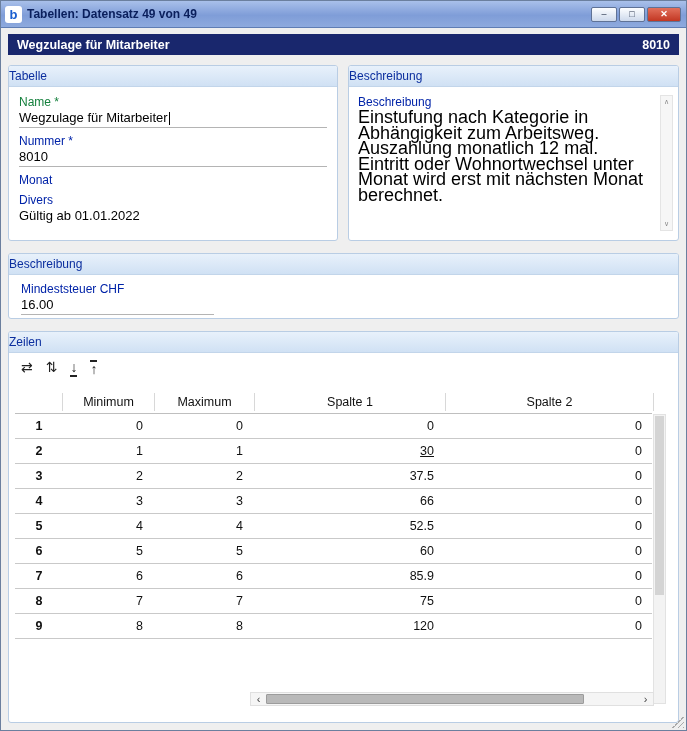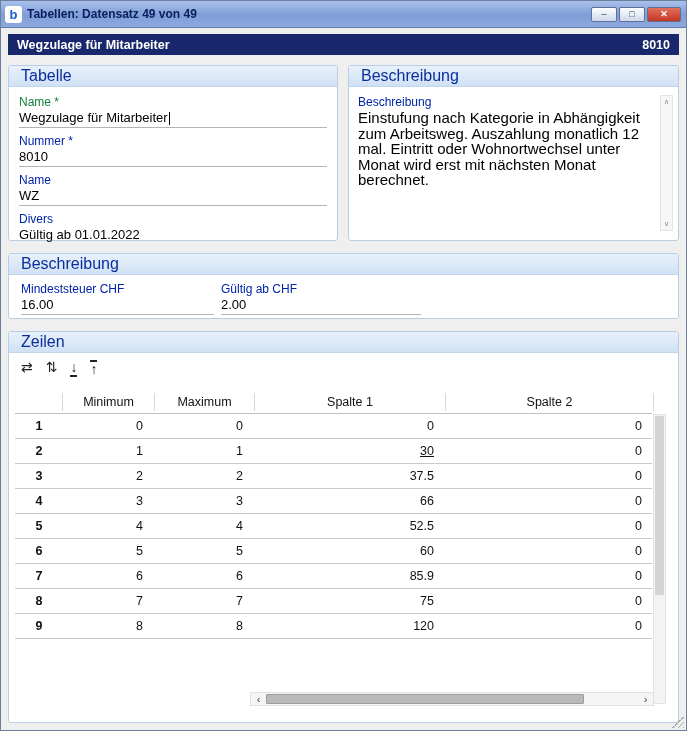--- a/index.html
+++ b/index.html
@@ -43,24 +43,24 @@
     display:flex; align-items:center; justify-content:space-between;
     padding:0 9px;
   }
 
   
   .group {
     position:absolute; background:#ffffff;
     border:1px solid #b9cde4; border-radius:3px;
   }
   .group-header {
-    height:21px; display:flex; align-items:center; padding-left:12px;
+    height:21px; display:flex; align-items:center; padding-left:0;
     background:linear-gradient(180deg,#e8f1fb,#d0e1f4);
     border-bottom:1px solid #c2d5ea; border-radius:2px 2px 0 0;
-    color:#0b2e9e; font-size:16px;
+    color:#0b2e9e; font-size:12px;
   }
 
   .g-tabelle   { left:7px;  top:64px;  width:330px; height:176px; }
   .g-besch     { left:347px; top:64px; width:331px; height:176px; }
   .g-besch2    { left:7px;  top:252px; width:671px; height:66px;  }
   .g-zeilen    { left:7px;  top:330px; width:671px; height:392px; }
 
   
   .fields { padding:8px 10px 0 10px; }
   .field { margin-bottom:6px; }
@@ -74,21 +74,21 @@
   .caret { display:inline-block; border-left:1px solid #000; height:13px;
            margin-left:1px; vertical-align:text-bottom; }
 
   .g-besch2 .field { position:absolute; top:28px; }
   .f-mindest { left:12px; }  .f-mindest .field-value { width:193px; }
   .f-gueltig { left:212px; } .f-gueltig .field-value { width:200px; }
 
   
   .besch-content { padding:8px 26px 8px 9px; }
   .besch-label { font-size:12px; color:#0023a8; margin-bottom:1px; }
-  .besch-text { font-size:15px; color:#000; line-height:15.5px; width:292px; }
+  .besch-text { font-size:18px; color:#000; line-height:15.5px; width:292px; }
   .besch-scroll {
     position:absolute; right:5px; top:29px; bottom:9px; width:13px;
     background:#f6f6f6; border:1px solid #e4e4e4;
     display:flex; flex-direction:column; justify-content:space-between;
     align-items:center; font-size:7px; color:#8a8a8a; padding:2px 0;
   }
 
   
   .z-toolbar { position:absolute; left:12px; top:28px; display:flex; gap:13px;
                font-size:14px; color:#222; }
@@ -157,22 +157,21 @@
     <div class="fields">
       <div class="field">
         <div class="field-label dim">Name *</div>
         <div class="field-value"><span>Wegzulage für Mitarbeiter</span><span class="caret"></span></div>
       </div>
       <div class="field">
         <div class="field-label">Nummer *</div>
         <div class="field-value">8010</div>
       </div>
       <div class="field">
-        <div class="field-label">Name</div>
-        <div class="field-value">WZ</div>
+        <div class="field-label">Monat</div>
       </div>
       <div class="field">
         <div class="field-label">Divers</div>
         <div class="field-value nounderline">Gültig ab 01.01.2022</div>
       </div>
     </div>
   </div>
 
   <div class="group g-besch">
     <div class="group-header">Beschreibung</div>
@@ -184,24 +183,20 @@
       <span>∧</span>
       <span>∨</span>
     </div>
   </div>
 
   <div class="group g-besch2">
     <div class="group-header">Beschreibung</div>
     <div class="field f-mindest">
       <div class="field-label">Mindeststeuer CHF</div>
       <div class="field-value">16.00</div>
-    </div>
-    <div class="field f-gueltig">
-      <div class="field-label">Gültig ab CHF</div>
-      <div class="field-value">2.00</div>
     </div>
   </div>
 
   <div class="group g-zeilen">
     <div class="group-header">Zeilen</div>
 
     <div class="z-toolbar">
       <span class="z-icon">⇄</span>
       <span class="z-icon">⇅</span>
       <span class="z-icon bar-under">↓</span>

